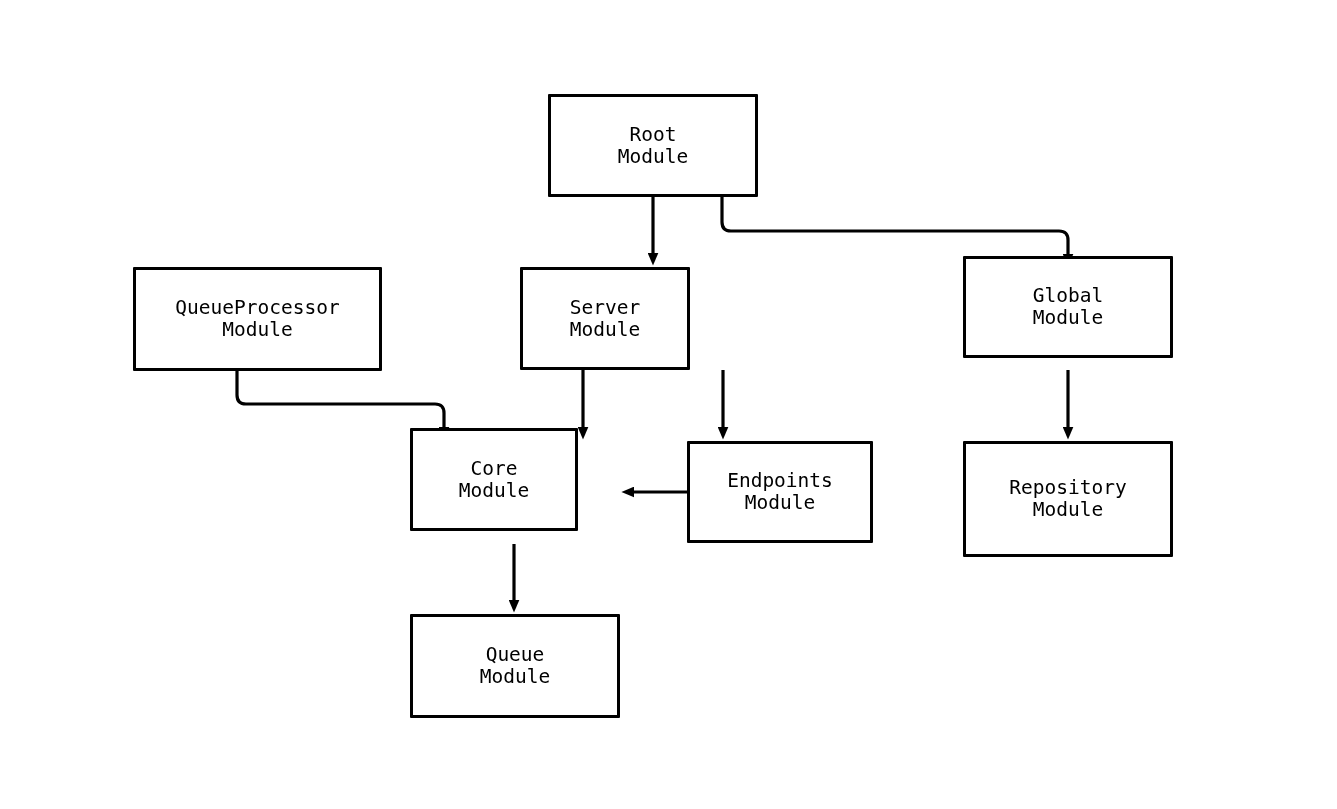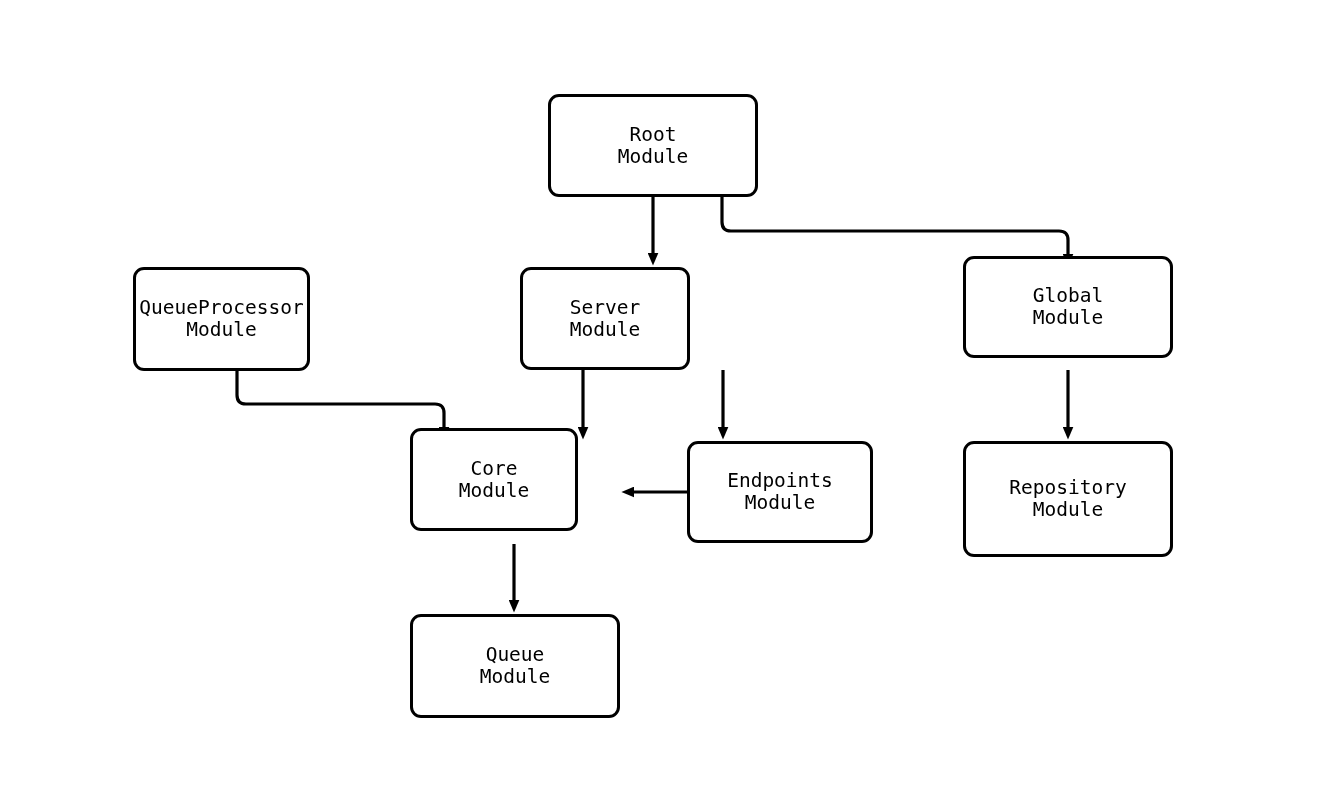--- a/index.html
+++ b/index.html
@@ -23,21 +23,21 @@
     left: 0;
     top: 0;
     width: 1337px;
     height: 809px;
     pointer-events: none;
   }
   .node {
     position: absolute;
     box-sizing: border-box;
     border: 3px solid #000000;
-    border-radius: 11px;
+    border-radius: 1px;
     background: #ffffff;
     display: flex;
     align-items: center;
     justify-content: center;
     text-align: center;
     z-index: 2;
   }
   .node-label {
     font-family: "DejaVu Sans Mono", "Liberation Mono", monospace;
     font-size: 19.5px;
@@ -91,21 +91,21 @@
     <g>
       <path d="M 1068 370 L 1068 427" fill="none" stroke="#000000" stroke-width="3.2" marker-end="url(#arrowhead-down)"></path>
     </g>
   </svg>
 
   <div class="node" id="node-root" style="left:548px; top:94px; width:210px; height:103px;">
     <span class="node-label">Root
 Module</span>
   </div>
 
-  <div class="node" id="node-queueprocessor" style="left:133px; top:267px; width:177px; height:104px;">
+  <div class="node" id="node-queueprocessor" style="left:133px; top:267px; width:249px; height:104px;">
     <span class="node-label">QueueProcessor
 Module</span>
   </div>
 
   <div class="node" id="node-server" style="left:520px; top:267px; width:170px; height:103px;">
     <span class="node-label">Server
 Module</span>
   </div>
 
   <div class="node" id="node-global" style="left:963px; top:256px; width:210px; height:102px;">

